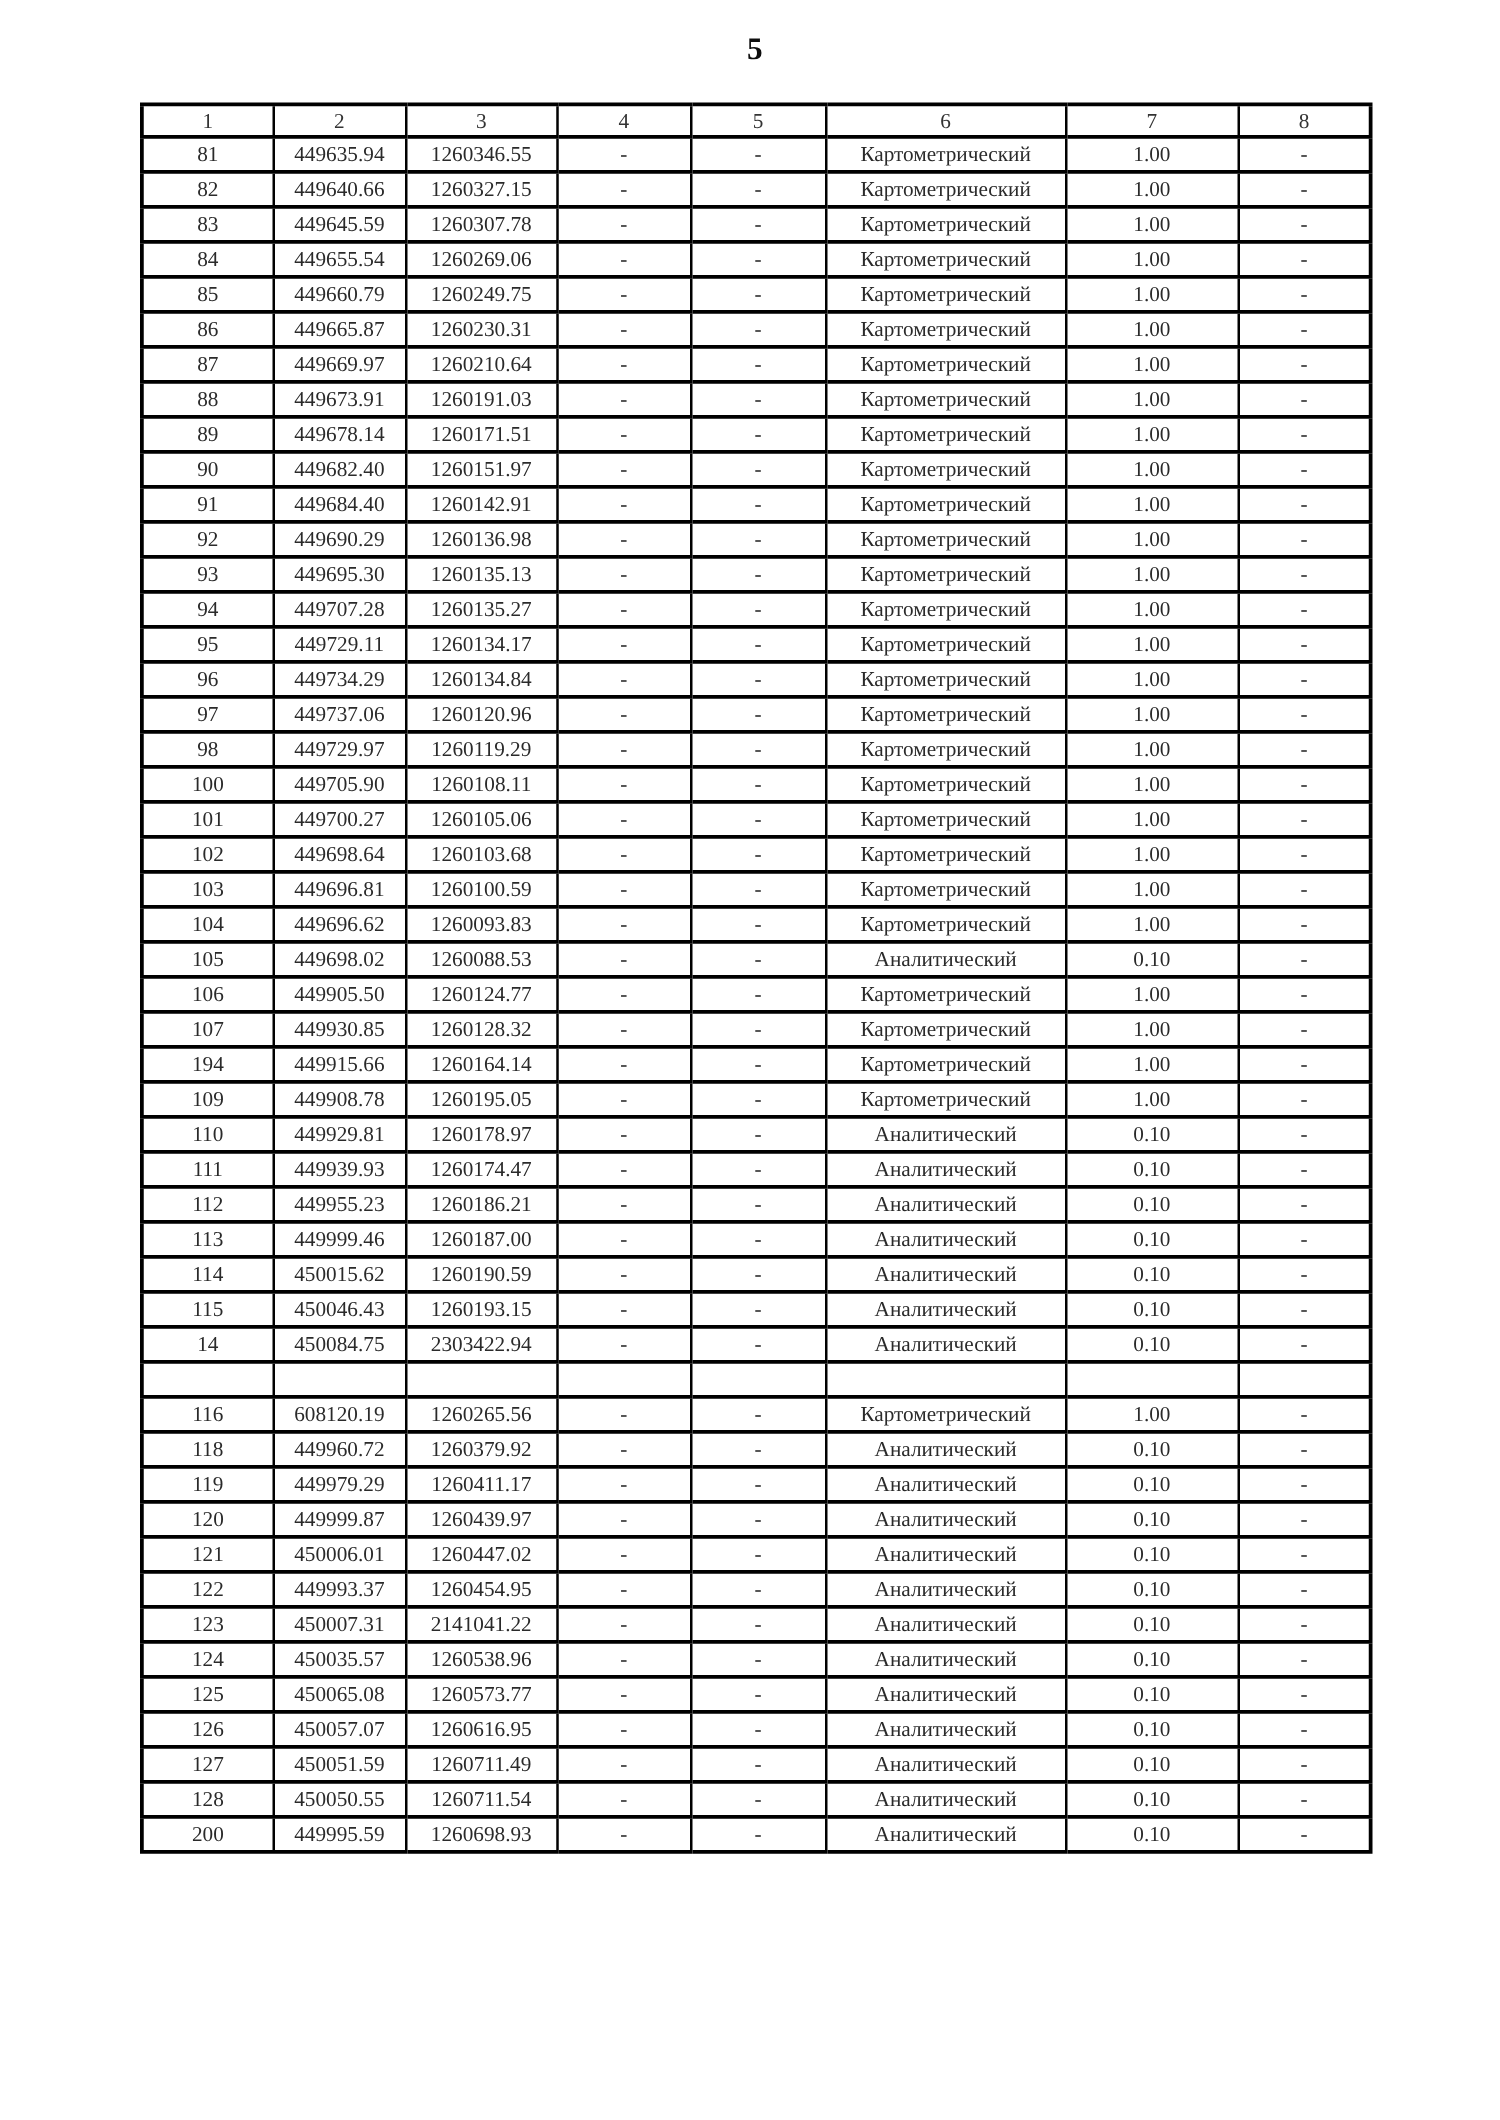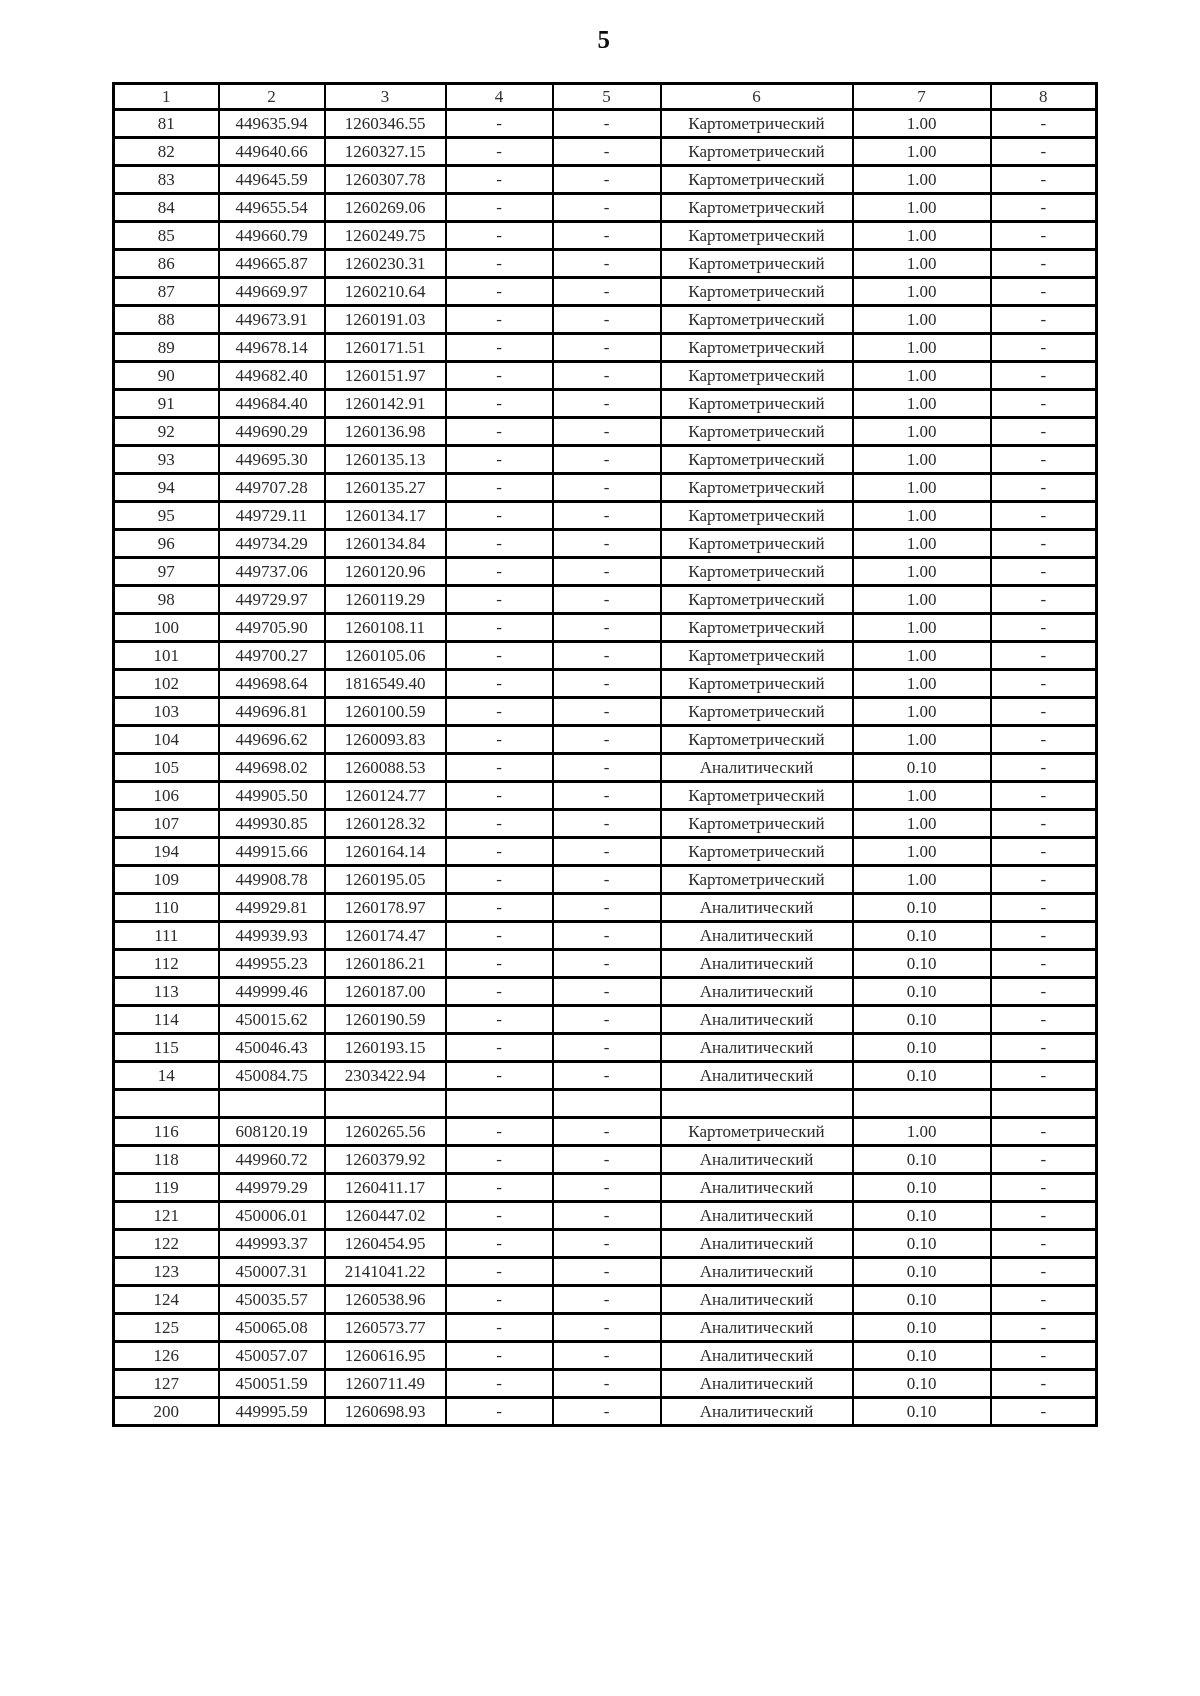--- a/index.html
+++ b/index.html
@@ -294,21 +294,21 @@
           <td>1260105.06</td>
           <td>-</td>
           <td>-</td>
           <td>Картометрический</td>
           <td>1.00</td>
           <td>-</td>
         </tr>
         <tr>
           <td>102</td>
           <td>449698.64</td>
-          <td>1816549.40</td>
+          <td>1260103.68</td>
           <td>-</td>
           <td>-</td>
           <td>Картометрический</td>
           <td>1.00</td>
           <td>-</td>
         </tr>
         <tr>
           <td>103</td>
           <td>449696.81</td>
           <td>1260100.59</td>
@@ -482,20 +482,30 @@
           <td>119</td>
           <td>449979.29</td>
           <td>1260411.17</td>
           <td>-</td>
           <td>-</td>
           <td>Аналитический</td>
           <td>0.10</td>
           <td>-</td>
         </tr>
         <tr>
+          <td>120</td>
+          <td>449999.87</td>
+          <td>1260439.97</td>
+          <td>-</td>
+          <td>-</td>
+          <td>Аналитический</td>
+          <td>0.10</td>
+          <td>-</td>
+        </tr>
+        <tr>
           <td>121</td>
           <td>450006.01</td>
           <td>1260447.02</td>
           <td>-</td>
           <td>-</td>
           <td>Аналитический</td>
           <td>0.10</td>
           <td>-</td>
         </tr>
         <tr>
@@ -545,20 +555,30 @@
           <td>-</td>
           <td>-</td>
           <td>Аналитический</td>
           <td>0.10</td>
           <td>-</td>
         </tr>
         <tr>
           <td>127</td>
           <td>450051.59</td>
           <td>1260711.49</td>
+          <td>-</td>
+          <td>-</td>
+          <td>Аналитический</td>
+          <td>0.10</td>
+          <td>-</td>
+        </tr>
+        <tr>
+          <td>128</td>
+          <td>450050.55</td>
+          <td>1260711.54</td>
           <td>-</td>
           <td>-</td>
           <td>Аналитический</td>
           <td>0.10</td>
           <td>-</td>
         </tr>
         <tr>
           <td>200</td>
           <td>449995.59</td>
           <td>1260698.93</td>

